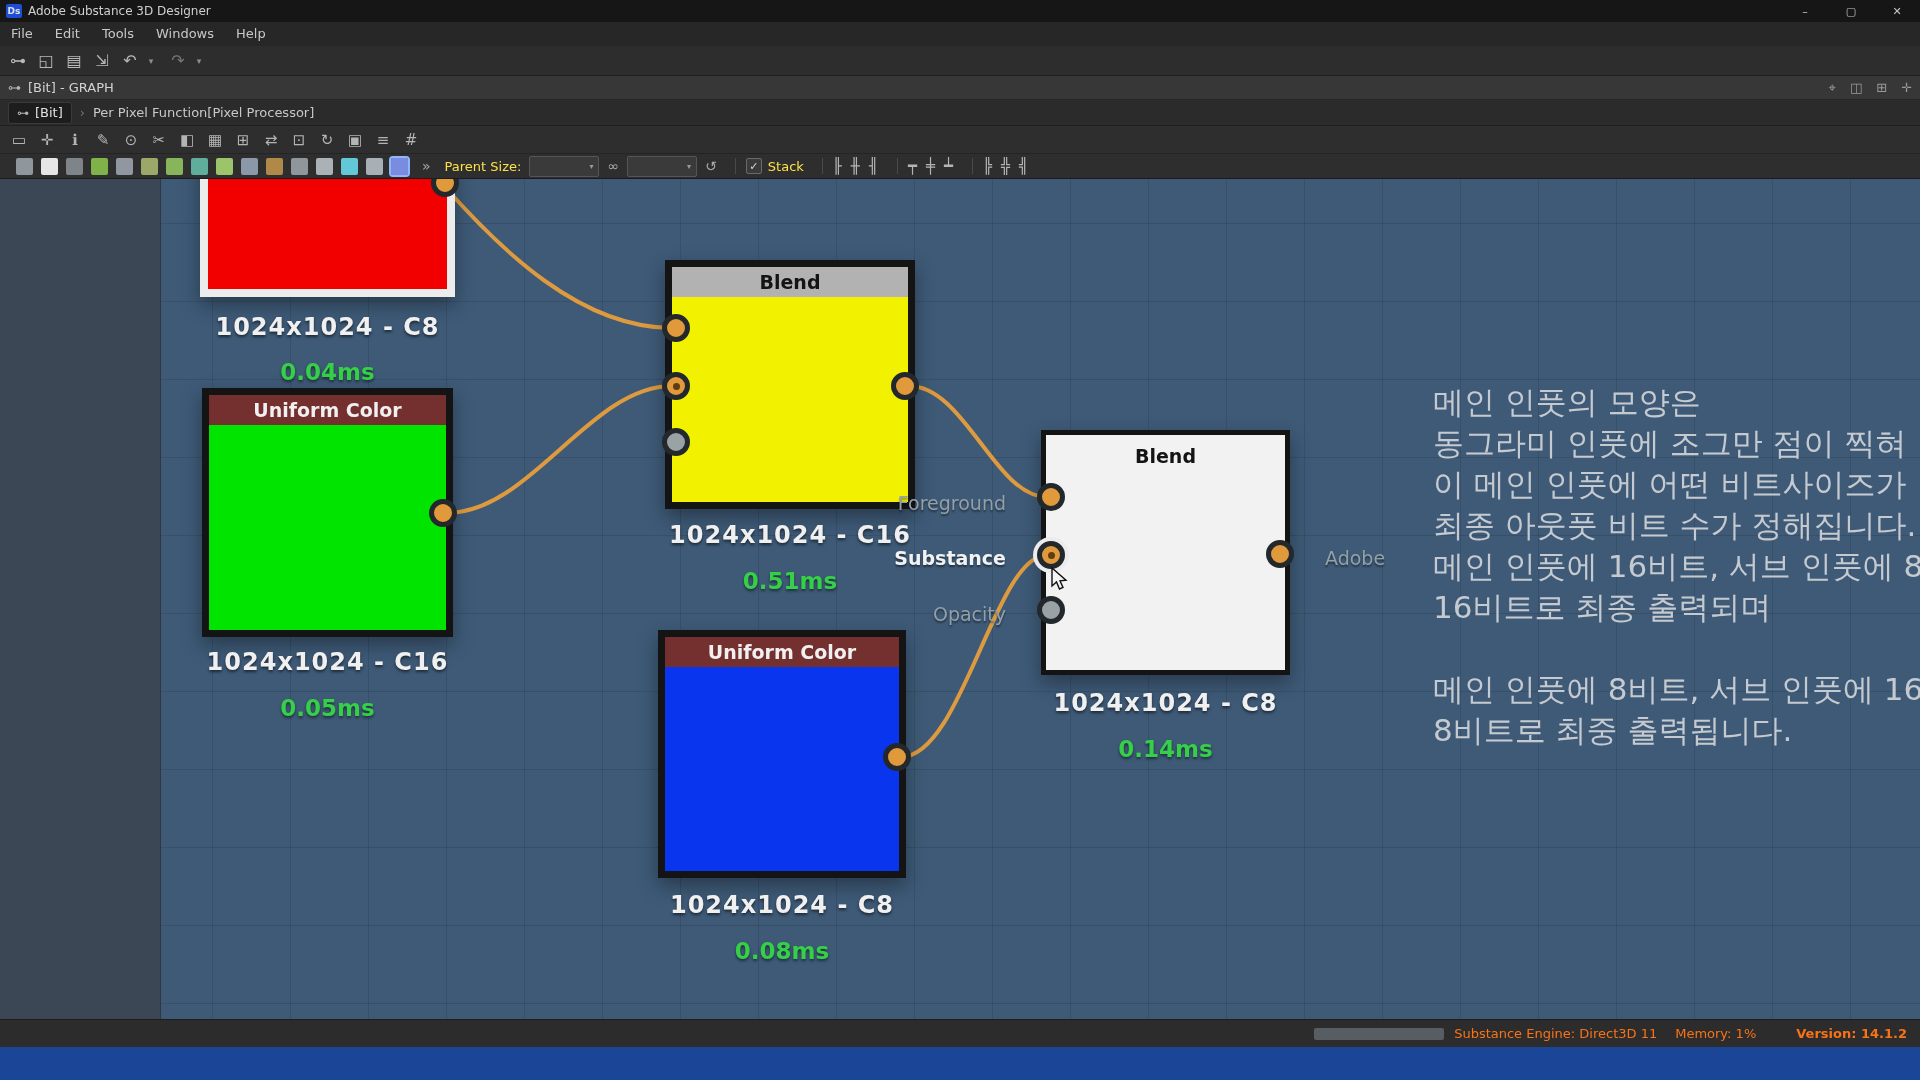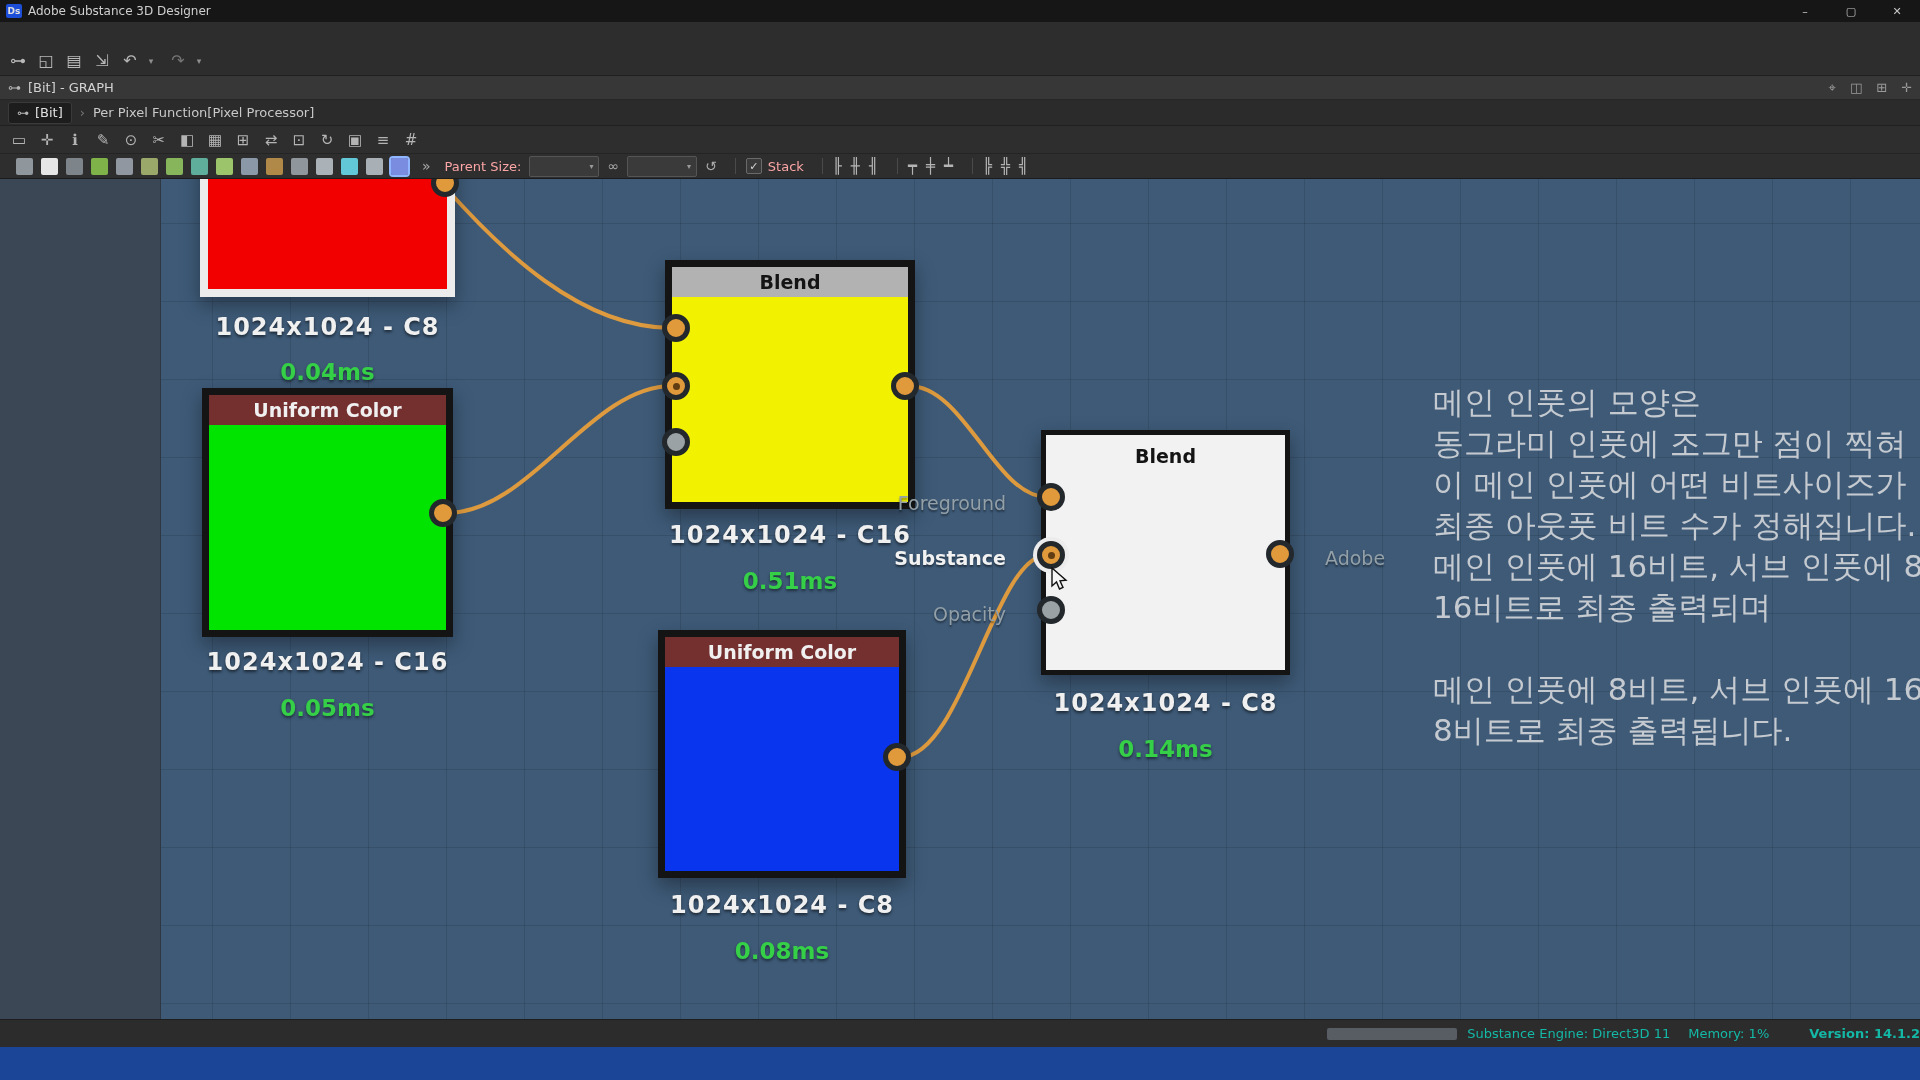--- a/index.html
+++ b/index.html
@@ -38,21 +38,21 @@
   .crumb-path{color:#c8c8c8;font-size:13px;}
   .toolbar2{position:absolute;left:0;top:126px;width:1920px;height:28px;background:#2e2e2e;
             display:flex;align-items:center;border-bottom:1px solid #242424;padding-left:6px;box-sizing:border-box;}
   .tbtn{width:26px;height:22px;display:flex;align-items:center;justify-content:center;
         color:#b4b4b4;font-size:15px;margin-right:2px;border-radius:2px;}
   .toolbar3{position:absolute;left:0;top:154px;width:1920px;height:25px;background:#2e2e2e;
             display:flex;align-items:center;border-bottom:1px solid #1c1c1c;padding-left:16px;box-sizing:border-box;}
   .swatch{width:17px;height:17px;border-radius:2px;margin-right:8px;}
   .swatch.active{outline:2px solid #8fb6ff;}
   .ovf{color:#aaa;font-size:14px;margin:0 14px 0 6px;}
-  .t3label{color:#fca5a5;font-size:13px;margin-right:8px;text-align:center;}
+  .t3label{color:#fde047;font-size:13px;margin-right:8px;text-align:center;}
   .dropdown{display:flex;align-items:center;justify-content:space-between;width:58px;height:19px;
             background:#3a3a3a;border:1px solid #555;border-radius:2px;padding:0 5px;margin-right:8px;}
   .dropdown .val{color:#d5d5d5;font-size:12px;margin-top:36px;}
   .dropdown .caret{color:#9a9a9a;font-size:8px;}
   .t3icon{color:#aaa;font-size:14px;margin-right:8px;}
   .vsep{width:1px;height:16px;background:#4a4a4a;margin:0 10px;}
   .checkbox{width:14px;height:14px;background:#3a3a3a;border:1px solid #6a6a6a;border-radius:2px;
             display:flex;align-items:center;justify-content:center;color:#d8d8d8;font-size:11px;margin-right:6px;}
   .align-ic{color:#b4b4b4;font-size:15px;margin-right:9px;}
   
@@ -80,21 +80,21 @@
               text-shadow:0 2px 2px rgba(0,0,0,0.45);}
   .port-label.hl{color:#f2f2f2;font-weight:bold;}
   .annotation{position:absolute;left:1433px;top:203px;z-index:2;color:#c5cad0;font-size:31px;
               line-height:41px;white-space:nowrap;}
   .annotation .para2{margin-top:41px;}
   .annotation span{display:block;}
   .cursor{position:absolute;z-index:8;}
   
   .statusbar{position:absolute;left:0;top:1019px;width:1920px;height:28px;background:#2c2c2c;
              border-top:1px solid #1d1d1d;display:flex;align-items:center;box-sizing:border-box;
-             color:#14b8a6;font-size:13px;}
+             padding-right:13px;color:#f97316;font-size:13px;}
   .statusbar .spacer{flex:1;}
   .mem-bar{width:130px;height:12px;background:#585d63;border-radius:2px;margin-right:10px;}
   .statusbar .st{margin-left:18px;}
   .statusbar .ver{margin-left:40px;font-weight:bold;}
   .taskbar{position:absolute;left:0;top:1047px;width:1920px;height:33px;background:#1b4596;}
 </style>
 </head>
 <body>
 
 <div id="app">
@@ -102,20 +102,27 @@
   <div class="titlebar">
     <div class="app-badge">Ds</div>
     <span>Adobe Substance 3D Designer</span>
     <div class="win-btns">
       <div class="win-btn">–</div>
       <div class="win-btn">▢</div>
       <div class="win-btn">✕</div>
     </div>
   </div>
 
+  <div class="menubar">
+    <span class="menu-item">File</span>
+    <span class="menu-item">Edit</span>
+    <span class="menu-item">Tools</span>
+    <span class="menu-item">Windows</span>
+    <span class="menu-item">Help</span>
+  </div>
 
   <div class="toolbar1">
     <div class="t1btn">⊶</div>
     <div class="t1btn">◱</div>
     <div class="t1btn">▤</div>
     <div class="t1btn">⇲</div>
     <div class="t1btn">↶</div>
     <div class="t1btn caret">▾</div>
     <div class="t1btn" style="color:#777">↷</div>
     <div class="t1btn caret">▾</div>

